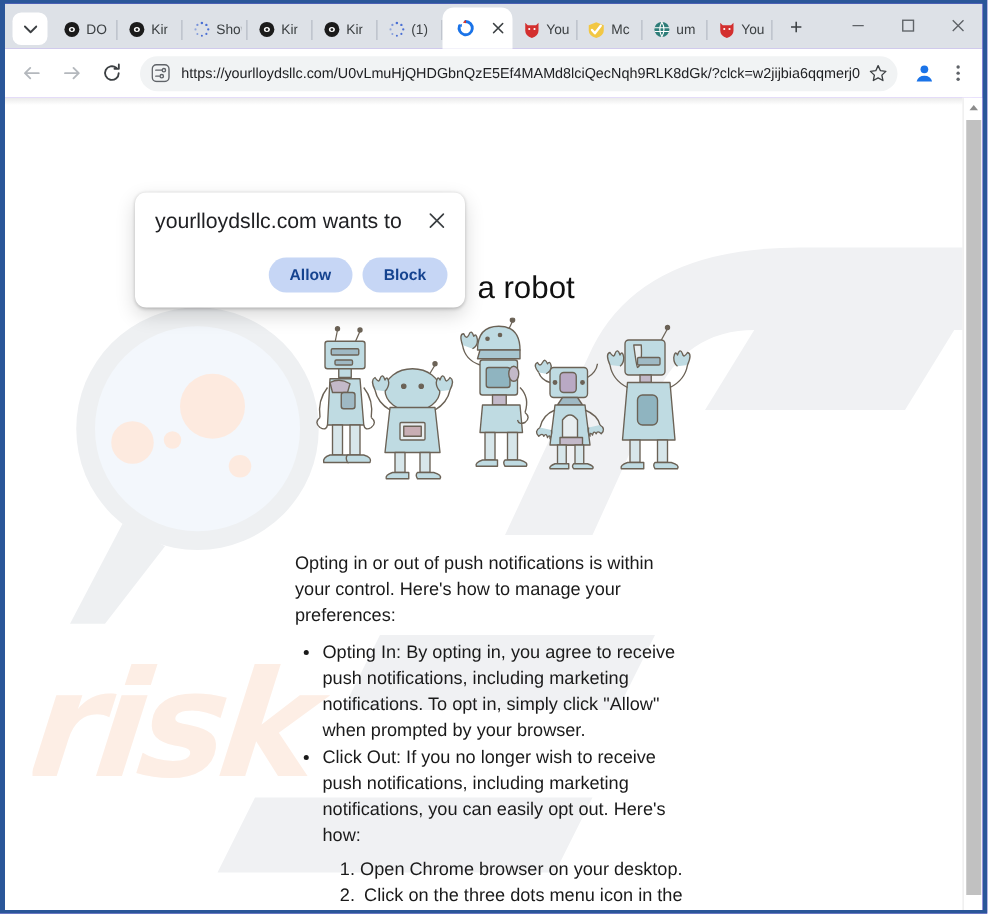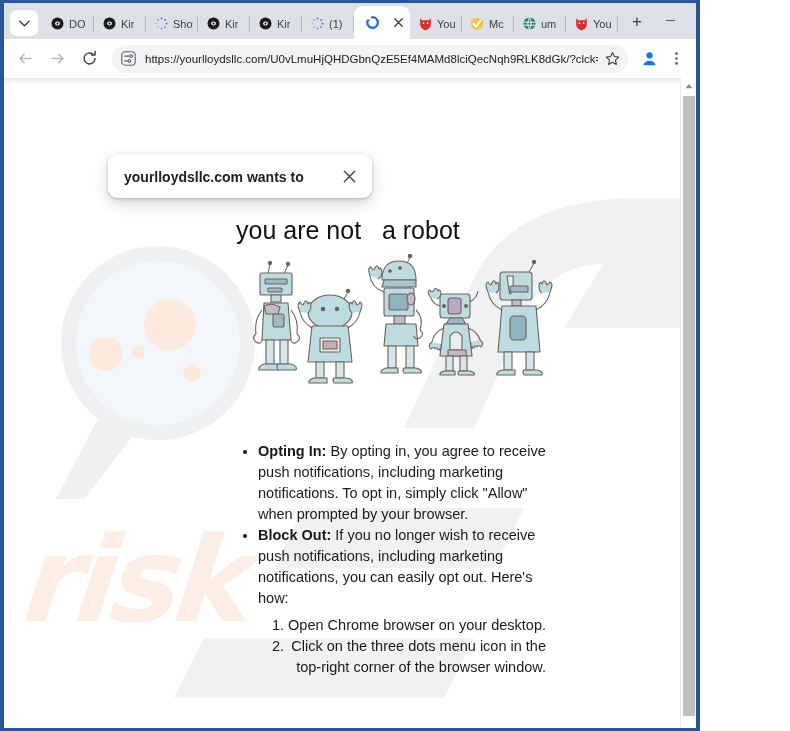--- a/index.html
+++ b/index.html
@@ -6,21 +6,21 @@
   html, body {
     width: 790px; height: 731px;
     overflow: hidden;
     font-family: "Liberation Sans", sans-serif;
     background: #ffffff;
   }
 
   
   .window {
     position: relative;
-    width: 700px; height: 731px;
+    width: 790px; height: 731px;
     background: #8b5cf6;
     border-left: 4px solid #2a5699;
     border-right: 4px solid #2a5699;
     border-top: 3px solid #2a5699;
     border-bottom: 3px solid #2a5699;
     overflow: hidden;
   }
 
   
   .tabstrip {
@@ -265,40 +265,40 @@
   .bodywrap ul {
     margin: 0 0 6px 22px;
     list-style: disc;
   }
   .bodywrap ul li { margin-bottom: 0px; }
   .bodywrap ol {
     margin: 4px 0 0 52px;
     list-style: decimal;
   }
   .bodywrap ol li { margin-bottom: 0px; text-align: right; }
-  .bodywrap b { font-weight: 700; }
+  .bodywrap b { font-weight: 400; }
 
   
   .permbubble {
     position: absolute;
     left: 104px; top: 76px;
     width: 264px;
     background: #ffffff;
     border-radius: 9px;
     box-shadow: 0 1px 3px rgba(0,0,0,0.22), 0 6px 16px rgba(0,0,0,0.16);
     padding: 14px 14px 12px 16px;
     z-index: 30;
   }
   .permhead {
     display: flex; align-items: flex-start;
     justify-content: space-between;
   }
   .permtitle {
-    font-size: 14px;
-    font-weight: 700;
+    font-size: 17px;
+    font-weight: 400;
     color: #202124;
     line-height: 18px;
   }
   .permclose {
     width: 18px; height: 18px;
     display: flex; align-items: center; justify-content: center;
     color: #3c4043;
     flex: 0 0 auto;
     margin-left: 8px;
     margin-top: -1px;
@@ -709,41 +709,46 @@
             <path d="M306 38 q4 -9 0 -10 q-3 5 -4 1 q-2 -5 -4 1 q-2 -4 -3 2 q0 5 3 7"></path>
             <rect x="260" y="98" width="8" height="18" fill="#d7e6ea"></rect>
             <rect x="282" y="98" width="8" height="18" fill="#d7e6ea"></rect>
             <path d="M258 116 q-6 2 -5 5 l18 0 l0 -5 Z"></path>
             <path d="M280 116 q-2 2 0 5 l18 0 q2 -3 -5 -5 Z"></path>
           </g>
         </g>
       </svg>
 
       <div class="bodywrap">
+        <p>Opting in or out of push notifications is within your control. Here's how to manage your preferences:</p>
         <ul>
           <li><b>Opting In:</b><span> By opting in, you agree to receive push notifications, including marketing notifications. To opt in, simply click "Allow" when prompted by your browser.</span></li>
-          <li><b>Block Out:</b><span> If you no longer wish to receive push notifications, including marketing notifications, you can easily opt out. Here's how:</span></li>
+          <li><b>Click Out:</b><span> If you no longer wish to receive push notifications, including marketing notifications, you can easily opt out. Here's how:</span></li>
         </ul>
         <ol>
           <li>Open Chrome browser on your desktop.</li>
           <li>Click on the three dots menu icon in the top-right corner of the browser window.</li>
 
         </ol>
       </div>
     </div>
 
     <div class="permbubble">
       <div class="permhead">
         <div class="permtitle">yourlloydsllc.com wants to</div>
         <div class="permclose">
           <svg width="13" height="13" viewBox="0 0 13 13">
             <path d="M1.3 1.3 L11.7 11.7 M11.7 1.3 L1.3 11.7" stroke="#3c4043" stroke-width="1.35" stroke-linecap="round"></path>
           </svg>
         </div>
       </div>
+      <div class="permactions">
+        <button class="permbtn">Allow</button>
+        <button class="permbtn">Block</button>
+      </div>
     </div>
 
     <div class="scrollbar">
       <div class="arrowup">
         <svg width="8" height="6" viewBox="0 0 8 6">
             <path d="M0.6 5.2 L4 1.0 L7.4 5.2 Z" fill="#8c8c8c"></path>
           </svg>
       </div>
       <div class="thumb"></div>
     </div>

